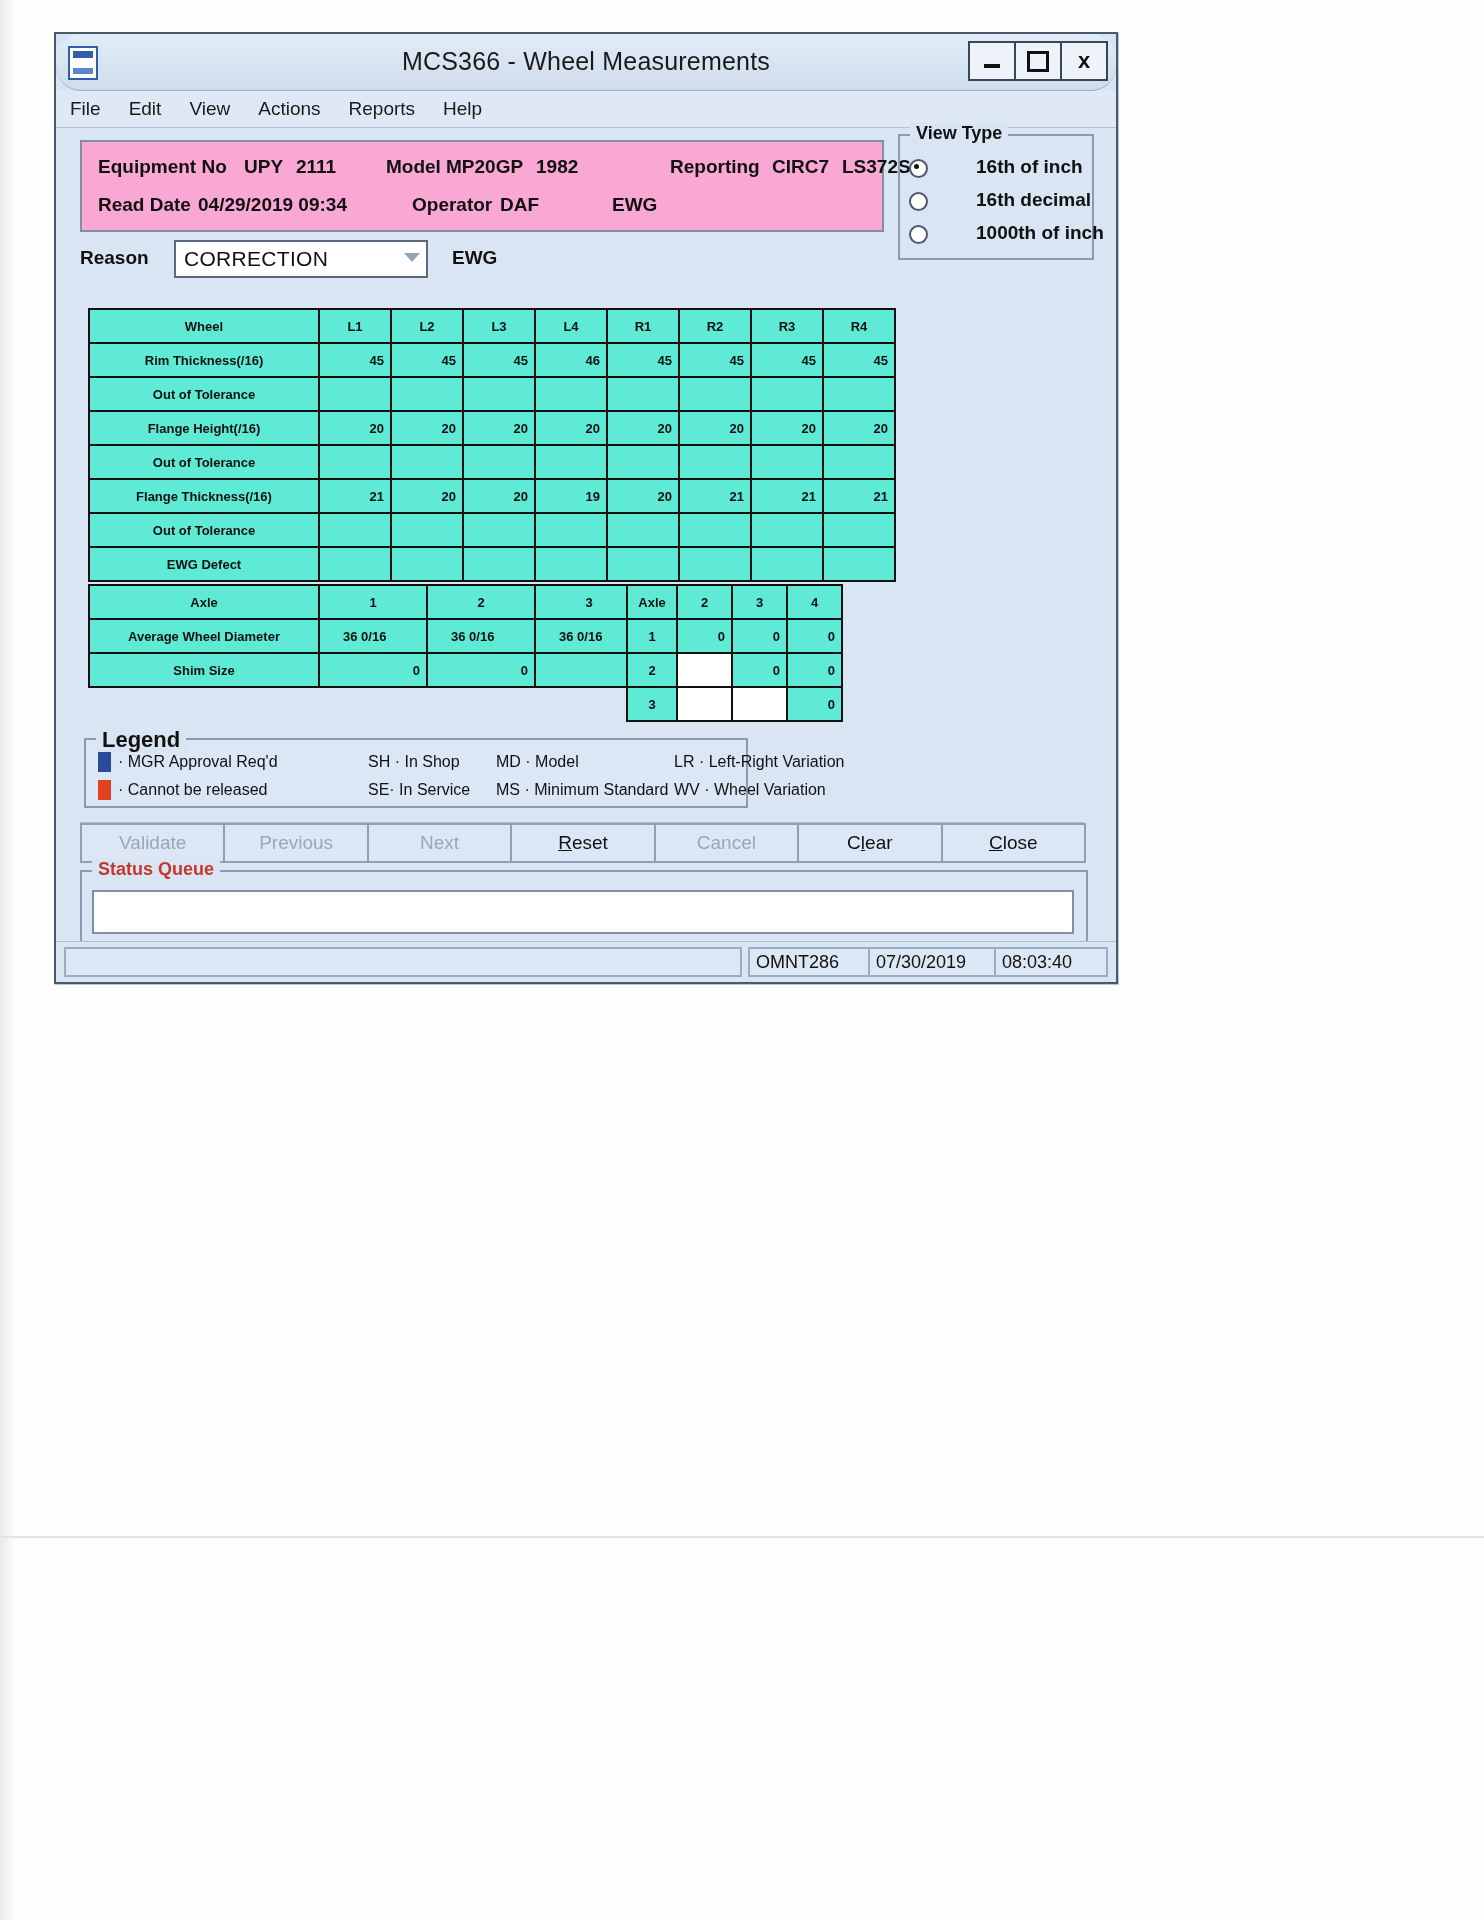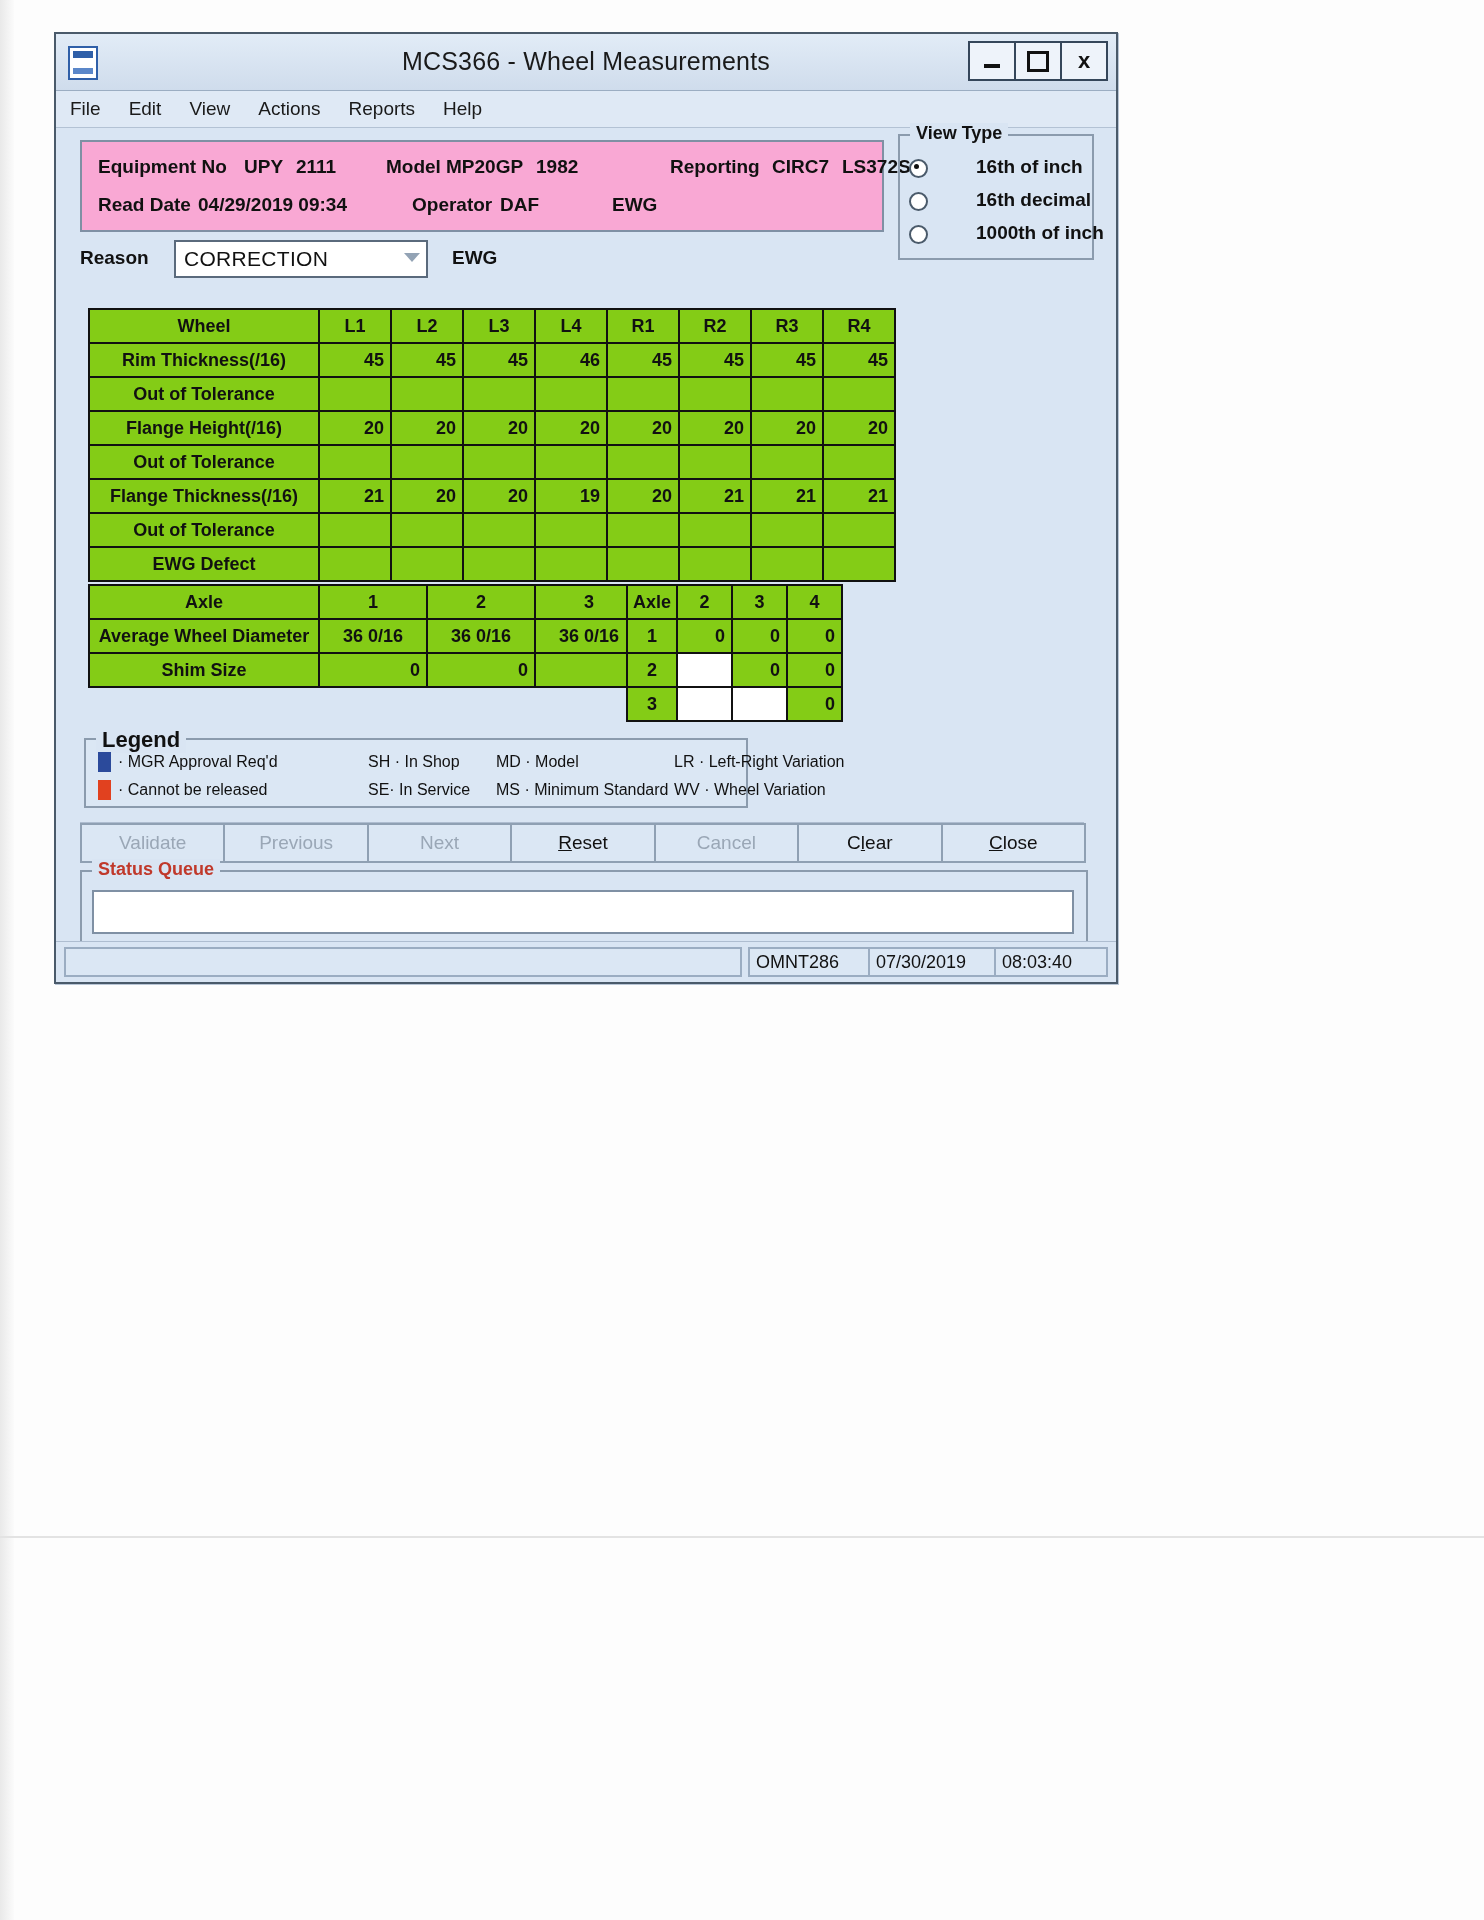--- a/index.html
+++ b/index.html
@@ -34,20 +34,21 @@
     width: 1060px; height: 948px;
     background: #d6e3f2;
     border: 2px solid #4a5a6a;
     box-shadow: 1px 1px 0 #b9c6d6;
   }
   .titlebar {
     position: relative;
     height: 56px;
     background: linear-gradient(180deg,#e2ecf7 0%,#cfdcec 100%);
     border-bottom: 1px solid #9badc2;
+    border-radius: 25px;
   }
   .title-icon {
     position: absolute; left: 12px; top: 12px;
     width: 26px; height: 30px;
     background: #ffffff;
     border: 2px solid #2f5fa8;
   }
   .title-icon:before {
     content:""; position:absolute; left:3px; top:3px; right:3px; height:7px;
     background:#2f5fa8;
@@ -174,22 +175,22 @@
   .radio.checked:after {
     content:""; position: absolute;
     left: 3px; top: 3px; width: 5px; height: 5px;
     border-radius: 50%; background: #111;
   }
   .radio-label { font-size: 19px; font-weight: bold; color: #111; white-space: nowrap; }
 
   
   table.grid {
     border-collapse: collapse;
-    background: #84cc16;
-    font-size: 18px;
+    background: #5eead4;
+    font-size: 13px;
     color: #111;
   }
   table.grid td, table.grid th {
     border: 2px solid #111;
     font-weight: bold;
     height: 30px;
   }
   .wheel-table {
     position: absolute; left: 32px; top: 180px;
   }

